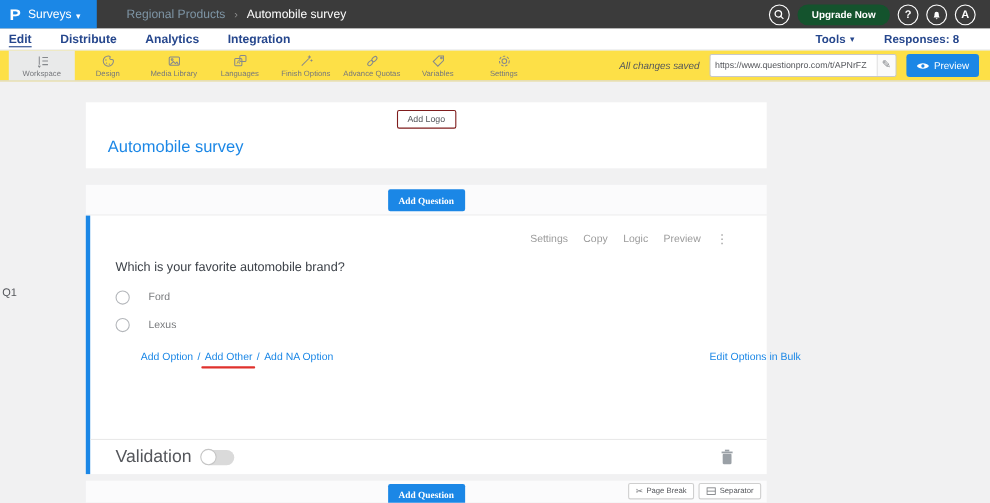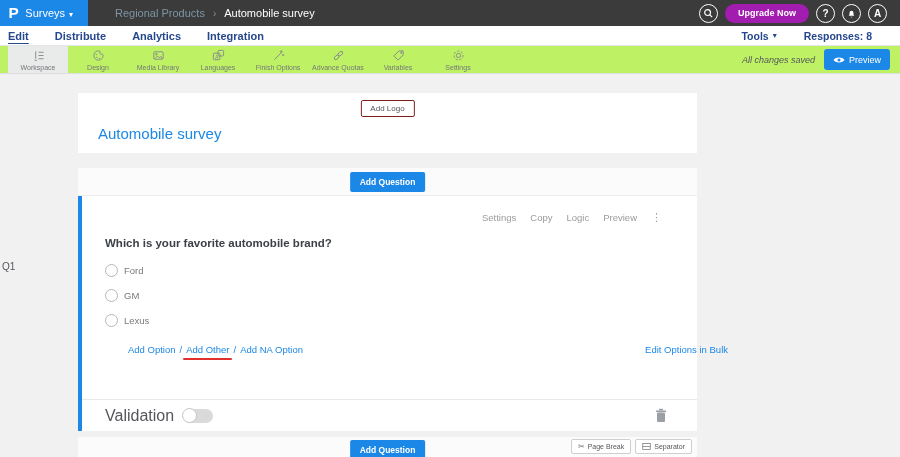--- a/index.html
+++ b/index.html
@@ -13,55 +13,55 @@
   .logo-area { width:88px; height:26px; background:#1b87e6; display:flex; align-items:center; padding-left:9px; gap:7px; flex:none; }
   .logo-p { color:#fff; font-weight:bold; font-size:14px; transform:scaleX(1.1); }
   .app-menu { color:#fff; font-size:11px; display:flex; align-items:flex-end; gap:4px; }
   .caret { font-size:8px; color:#fff; }
   .breadcrumb { display:flex; align-items:center; gap:8px; margin-left:27px; font-size:11px; }
   .bc-parent { color:#7e95a5; }
   .bc-sep { color:#8d8d8d; font-size:10px; }
   .bc-current { color:#ffffff; }
   .topbar-right { margin-left:auto; display:flex; align-items:center; gap:7px; padding-right:13px; }
   .circle-btn { width:19px; height:19px; border:1.4px solid #fff; border-radius:50%; display:flex; align-items:center; justify-content:center; color:#fff; font-size:10px; font-weight:bold; flex:none; }
-  .upgrade-btn { background:#a21caf; color:#fff; font-size:9px; font-weight:bold; border:none; border-radius:10px; height:19px; padding:0 13px;text-align:right; }
+  .upgrade-btn { background:#14532d; color:#fff; font-size:9px; font-weight:bold; border:none; border-radius:10px; height:19px; padding:0 13px;text-align:right; }
   
   .subnav { position:absolute; top:26px; left:0; width:900px; height:20px; background:#fff; border-bottom:1px solid #e2e4e6; display:flex; align-items:center; font-size:11px; font-weight:bold; color:#26478d; }
   .subnav .tabs { display:flex; gap:26px; margin-left:8px; }
   .subnav .tab { cursor:pointer; }
   .subnav .tab.active { text-decoration:underline; text-underline-offset:3px; }
   .subnav-right { margin-left:auto; display:flex; align-items:center; gap:27px; padding-right:28px; font-size:10.5px; }
   .subnav-right .caret { color:#26478d; }
   .tools-link { display:flex; align-items:center; gap:4px; }
   
-  .ribbon { position:absolute; top:46px; left:0; width:900px; height:28px; background:#bef264; border-bottom:1px solid #dcdddf; display:flex; align-items:stretch; padding-left:8px; }
+  .ribbon { position:absolute; top:46px; left:0; width:900px; height:28px; background:#fde047; border-bottom:1px solid #dcdddf; display:flex; align-items:stretch; padding-left:8px; }
   .ribbon-item { width:60px; display:flex; flex-direction:column; align-items:center; justify-content:center; gap:2px; font-size:7px; color:#75777b; }
   .ribbon-item.active { background:#e9eaea; }
   .ribbon-item svg { display:block; }
   .ribbon-right { margin-left:auto; display:flex; align-items:center; gap:9px; padding-right:10px; }
   .saved-status { font-style:italic; font-size:9px; color:#54565b; }
   .url-box { width:170px; height:21px; border:1px solid #c8c8c8; border-radius:2px; background:#fff; display:flex; align-items:center; overflow:hidden; }
   .url-box input { border:none; outline:none; flex:1; font-size:8px; color:#54565b; padding:0 4px; font-family:inherit; min-width:0; }
   .pencil { font-size:10px; color:#85888c; padding:0 4px; border-left:1px solid #e3e3e3; background:#fafafa; height:100%; display:flex; align-items:center; }
   .preview-btn { background:#1b87e6; border:none; border-radius:3px; color:#fff; font-size:9px; height:21px; padding:0 9px; display:flex; align-items:center; gap:4px; font-family:inherit; }
   
   .qnum { position:absolute; left:2px; top:221px; font-size:10px; color:#54565b;margin-top:40px; }
   .title-card { position:absolute; left:78px; top:93px; width:619px; height:60px; background:#fff; }
   .add-logo-btn { position:absolute; left:50%; transform:translateX(-50%); top:7px; background:#fff; border:1px solid #7f1d1d; border-radius:2px; font-size:8px; color:#54565b; padding:3px 9px; font-family:inherit; }
   .survey-title { position:absolute; left:20px; top:32px; font-size:15px; color:#1b87e6; }
   .question-section { position:absolute; left:78px; top:168px; width:619px; }
   .aq-strip { height:28px; background:#fbfbfc; border-bottom:1px solid #ececec; position:relative; }
-  .btn-primary { background:#1b87e6; border:none; border-radius:2px; color:#fff; font-size:8.5px; font-weight:bold; padding:5px 10px; font-family:Liberation Sans, sans-serif; }
+  .btn-primary { background:#1b87e6; border:none; border-radius:2px; color:#fff; font-size:8.5px; font-weight:bold; padding:5px 10px; font-family:Liberation Serif, serif; }
   .strip-center { position:absolute; left:50%; transform:translateX(-50%); top:4px; }
   .q-block { background:#fff; border-left:4px solid #1b87e6; height:235px; position:relative; }
   .q-actions { display:flex; justify-content:flex-end; align-items:center; gap:14px; padding:15px 35px 0 0; font-size:9.5px; color:#9b9b9b; }
   .q-dots { font-size:11px; color:#9b9b9b; letter-spacing:0; }
-  .q-text { margin:13px 0 0 23px; font-size:11.5px; color:#3c4148; font-weight:bold; }
+  .q-text { margin:13px 0 0 23px; font-size:11.5px; color:#3c4148; font-weight:normal; }
   .options { margin:9px 0 0 23px; }
-  .opt-row { height:25px; display:flex; align-items:center; gap:6px; }
+  .opt-row { height:25px; display:flex; align-items:center; gap:17px; }
   .radio { width:13px; height:13px; border:1px solid #b4b7bb; border-radius:50%; background:#fff; flex:none; }
   .opt-label { font-size:9.5px; color:#77797c; }
   .add-row { margin:11px 0 0 46px; font-size:9.5px; color:#1b87e6; position:relative; display:flex; gap:4px; }
   .add-link { color:#1b87e6; }
   .add-other-wrap { position:relative; }
   .add-other-wrap::after { content:""; position:absolute; left:-3px; right:-2px; bottom:-5px; height:2px; background:#e0312c; border-radius:1px; }
   .bulk-link { position:absolute; right:-31px; top:0; color:#1b87e6; }
   .validation-row { position:absolute; left:0; right:0; bottom:0; height:32px; border-top:1px solid #e9e9e9; display:flex; align-items:center; padding-left:23px; }
   .validation-label { font-size:16px; color:#54565b; }
   .toggle { width:30px; height:14px; background:#dadada; border-radius:7px; position:relative; margin-left:9px; }
@@ -185,20 +185,26 @@
   </div>
   <div class="ribbon-item">
     <svg width="13" height="13" viewBox="0 0 14 14" stroke="#85888c" fill="none">
       <circle cx="7" cy="7" r="2.3"></circle>
       <circle cx="7" cy="7" r="4.8" stroke-dasharray="2.4 1.7"></circle>
     </svg>
     <span>Settings</span>
   </div>
   <div class="ribbon-right">
     <span class="saved-status">All changes saved</span>
+    <div class="url-box">
+      <input type="text" value="https://www.questionpro.com/t/APNrFZ" style="">
+      <span class="pencil">
+          <span>✎</span>
+        </span>
+    </div>
     <button class="preview-btn">
       <svg width="12" height="8" viewBox="0 0 12 8">
         <path d="M0.5 4 C2.5 0.7 9.5 0.7 11.5 4 C9.5 7.3 2.5 7.3 0.5 4 Z" fill="#fff"></path>
         <circle cx="6" cy="4" r="1.5" fill="#1b87e6"></circle>
       </svg>
       <span>Preview</span>
     </button>
   </div>
 </div>
 
@@ -219,24 +225,20 @@
       <span>Copy</span>
       <span>Logic</span>
       <span>Preview</span>
       <span class="q-dots">⋮</span>
     </div>
     <div class="q-text">Which is your favorite automobile brand?</div>
     <div class="options">
       <div class="opt-row">
         <span class="radio"></span>
         <span class="opt-label">Ford</span>
-      </div>
-      <div class="opt-row">
-        <span class="radio"></span>
-        <span class="opt-label">GM</span>
       </div>
       <div class="opt-row">
         <span class="radio"></span>
         <span class="opt-label">Lexus</span>
       </div>
     </div>
     <div class="add-row">
       <span class="add-link">Add Option</span>
       <span>/</span>
       <span class="add-other-wrap"><span class="add-link">Add Other</span></span>

